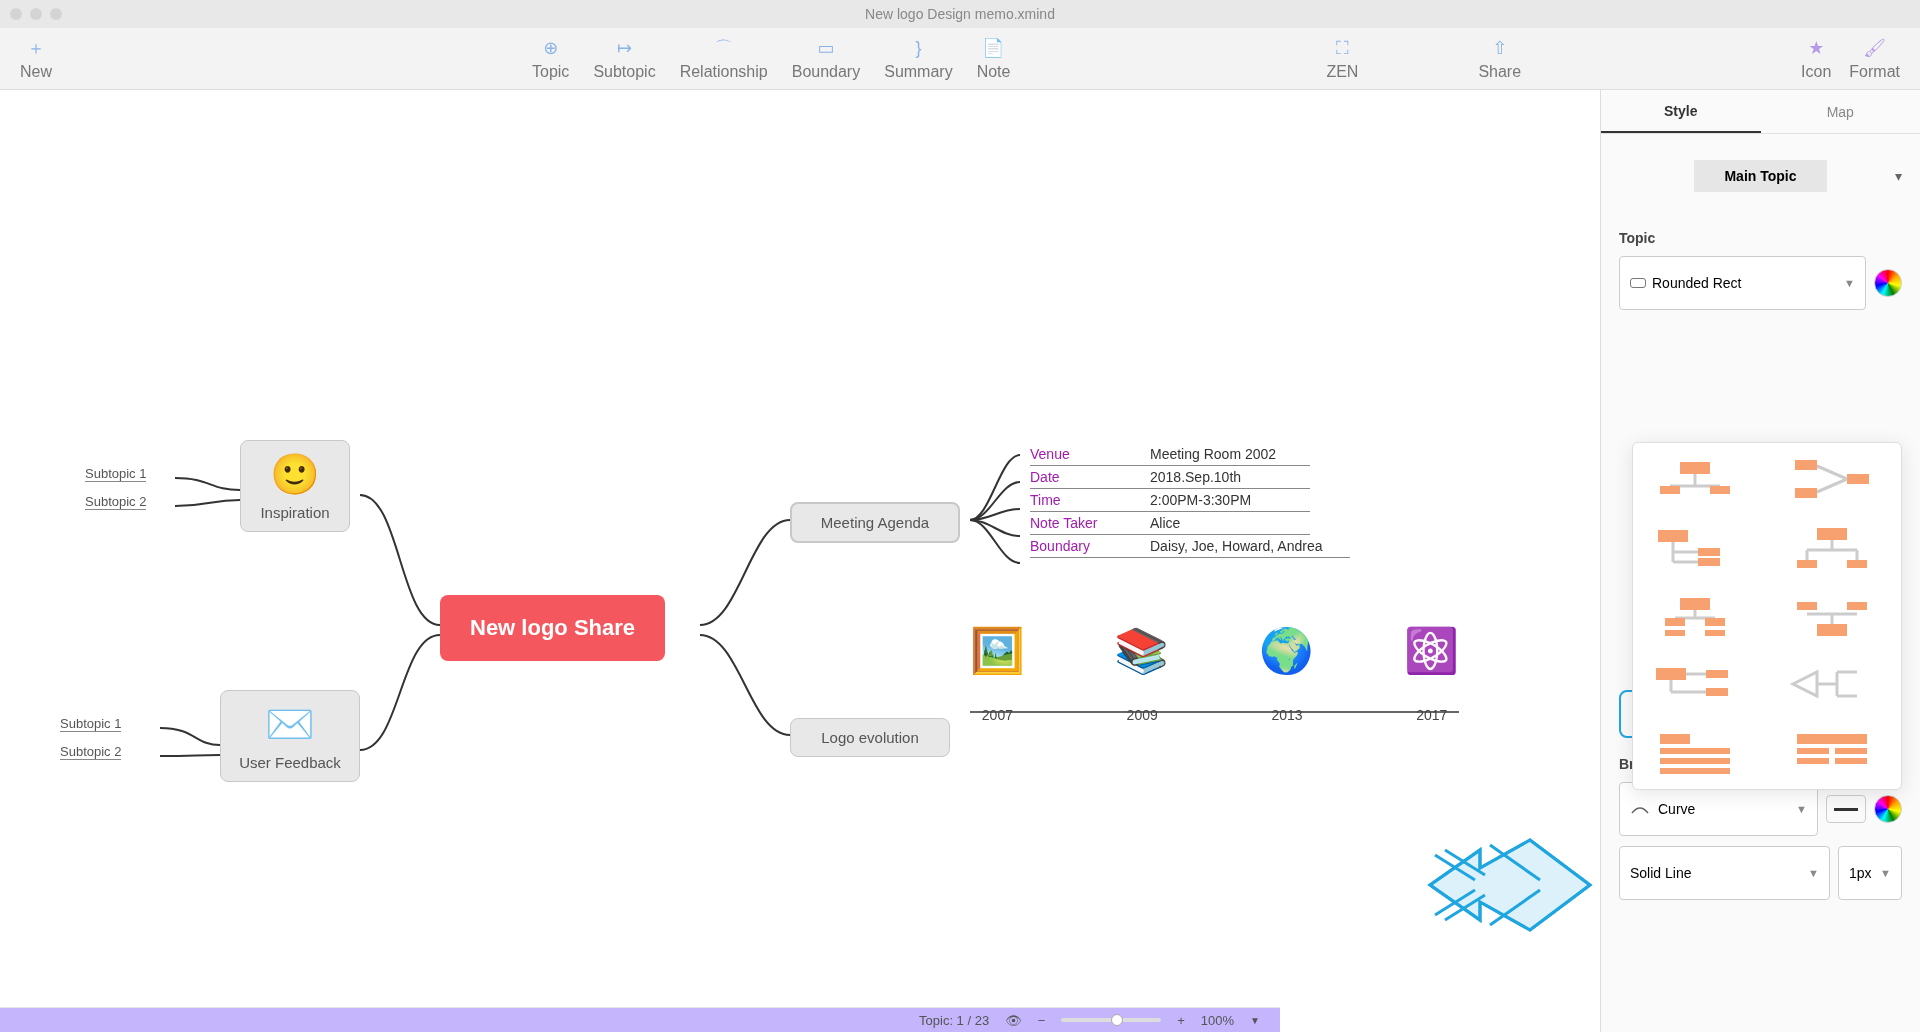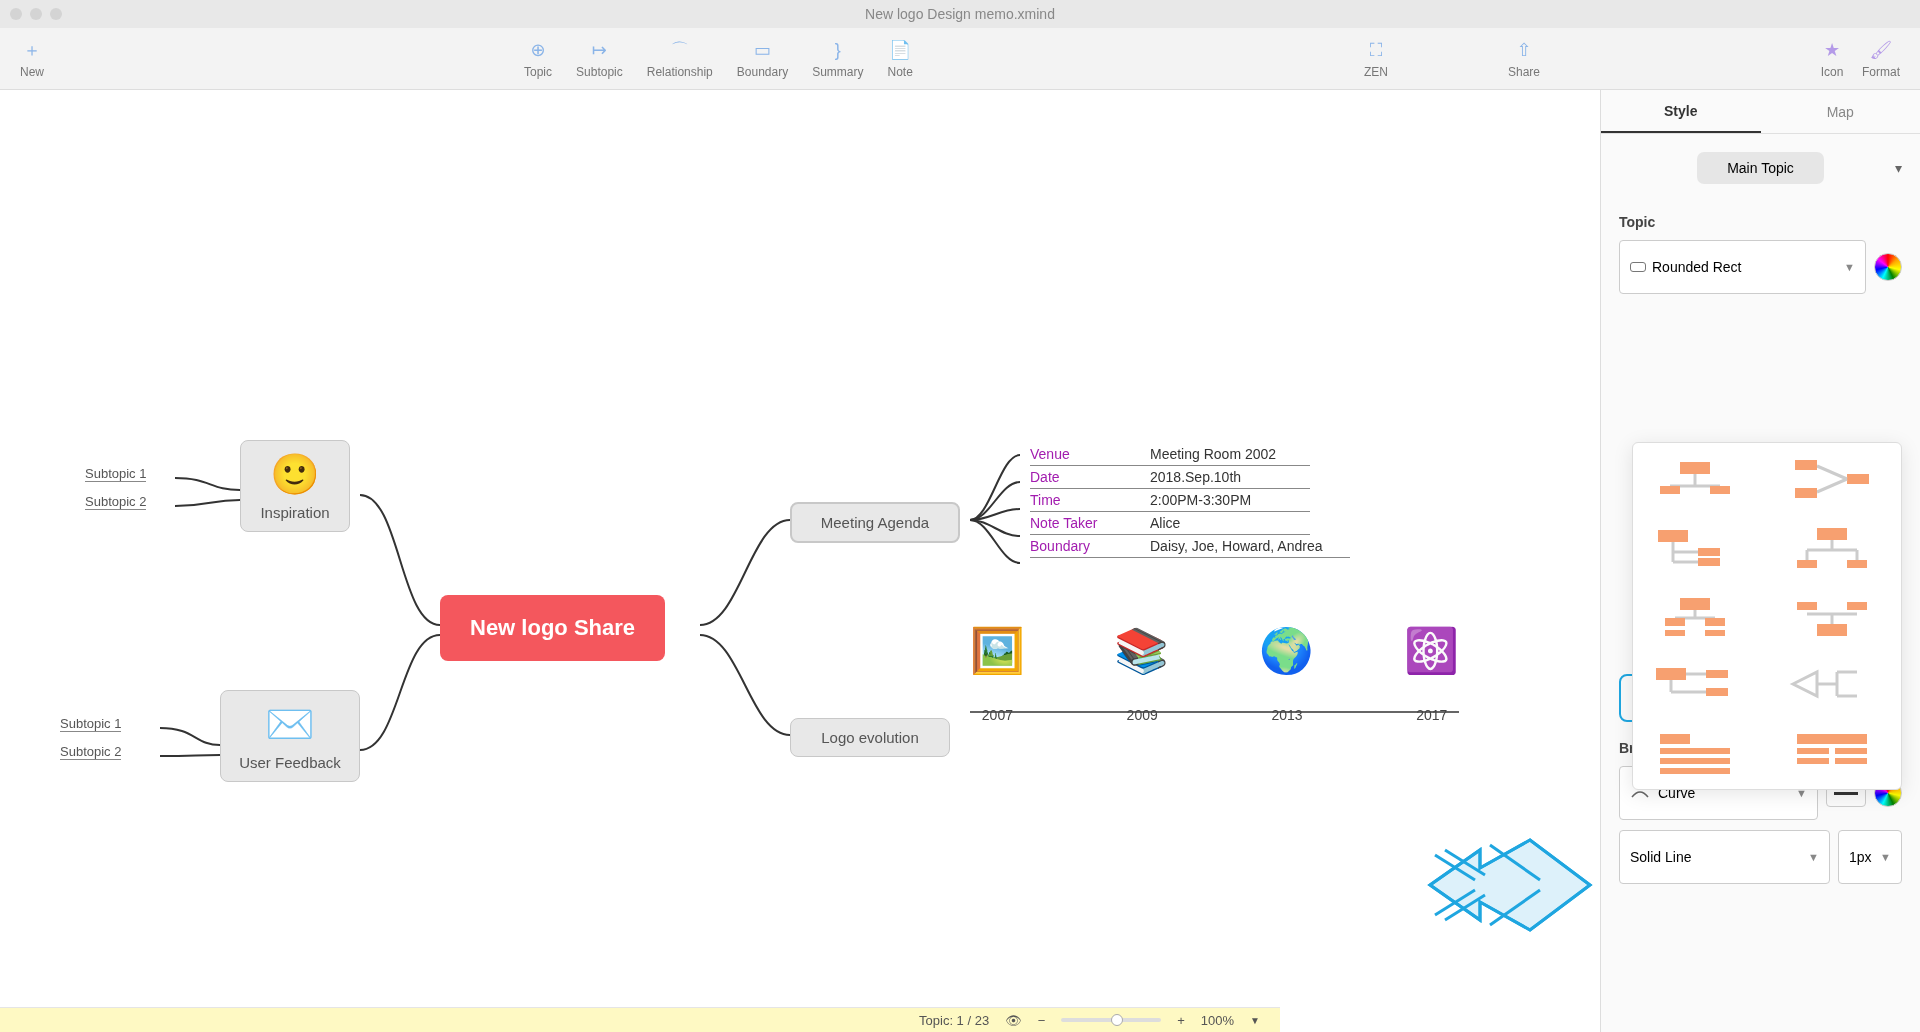--- a/index.html
+++ b/index.html
@@ -12,21 +12,21 @@
 .titlebar-title { position: absolute; left: 50%; transform: translateX(-50%); font-size: 14px; color: #888; }
 
 
 .toolbar { height: 62px; background: #f3f3f3; border-bottom: 1px solid #ddd; display: flex; align-items: center; padding: 0 20px; }
 .tb-left { display: flex; }
 .tb-center { display: flex; gap: 24px; margin-left: 480px; }
 .tb-right1 { display: flex; gap: 120px; margin-left: auto; margin-right: 280px; }
 .tb-right2 { display: flex; gap: 18px; }
 .tb-btn { display: flex; flex-direction: column; align-items: center; gap: 3px; cursor: pointer; }
 .tb-btn .ic { width: 24px; height: 24px; display: flex; align-items: center; justify-content: center; color: #8ab4e8; font-size: 18px; }
-.tb-btn .lbl { font-size: 12px; color: #777; }
+.tb-btn .lbl { font-size: 16px; color: #777; }
 
 
 .main { display: flex; height: calc(1032px - 28px - 62px); }
 .canvas { flex: 1; background: #fff; position: relative; overflow: hidden; }
 
 
 .node { position: absolute; border: 1px solid #c8c8c8; background: #e8e8e8; border-radius: 8px; text-align: center; font-size: 15px; color: #555; padding: 10px 14px; }
 .root { background: #f4575d; color: #fff; border: none; font-size: 22px; font-weight: 600; border-radius: 8px; padding: 20px 30px; }
 .node .nlabel { display: block; }
 .emoji-box { width: 110px; text-align: center; }
@@ -48,21 +48,21 @@
 
 svg.connectors { position: absolute; left: 0; top: 0; width: 100%; height: 100%; pointer-events: none; }
 svg.connectors path { stroke: #333; stroke-width: 2; fill: none; }
 
 
 .panel { width: 320px; background: #fafafa; border-left: 1px solid #ddd; display: flex; flex-direction: column; font-size: 14px; }
 .panel-tabs { display: flex; height: 44px; border-bottom: 1px solid #e0e0e0; }
 .panel-tab { flex: 1; display: flex; align-items: center; justify-content: center; color: #888; cursor: pointer; }
 .panel-tab.active { color: #333; font-weight: 600; border-bottom: 2px solid #333; }
 .panel-body { padding: 18px; overflow: hidden; position: relative; flex: 1; }
-.type-chip { background: #e6e6e6; border-radius: 7px; padding: 8px 30px; display: inline-block; margin: 0 auto; }
+.type-chip { background: #e6e6e6; border-radius: 0; padding: 8px 30px; display: inline-block; margin: 8px auto; font-weight: bold; }
 .type-row { display: flex; justify-content: center; align-items: center; position: relative; margin-bottom: 30px; }
 .type-row .caret { position: absolute; right: 0; color: #666; }
 .sect-h { font-weight: 600; color: #444; margin: 18px 0 10px; }
 .sel { border: 1px solid #ccc; border-radius: 4px; padding: 18px 10px; background: #fff; display: flex; justify-content: space-between; align-items: center; cursor: pointer; }
 .sel .caret { color: #888; font-size: 11px; }
 .row { display: flex; gap: 8px; align-items: center; margin-bottom: 10px; }
 .row .sel { flex: 1; }
 .colorsw { width: 28px; height: 28px; border-radius: 50%; background: conic-gradient(red,orange,yellow,green,cyan,blue,magenta,red); border: 1px solid #ccc; }
 .linesw { width: 40px; height: 28px; border: 1px solid #ccc; border-radius: 4px; display: flex; align-items: center; justify-content: center; }
 
@@ -76,21 +76,21 @@
 
 .struct-field { border: 2px solid #1fa6e0; border-radius: 8px; padding: 10px 14px; display: flex; justify-content: space-between; align-items: center; margin-top: 380px; }
 .struct-thumb { width: 40px; height: 24px; border: 1px solid #ccc; display: flex; align-items: center; justify-content: center; }
 
 
 .arrow-anno { position: absolute; left: 1420px; top: 740px; }
 .arrow-anno svg path { stroke: #1fa6e0; stroke-width: 3; fill: none; }
 .arrow-anno svg .fillarr { fill: #bce4f5; fill-opacity: 0.5; }
 
 
-.status { position: absolute; bottom: 0; left: 0; right: 320px; height: 14px; background: #fef9c3; border-top: 1px solid #e5e5e5; display: flex; align-items: center; justify-content: flex-end; gap: 16px; padding: 12px 20px; font-size: 13px; color: #555; }
+.status { position: absolute; bottom: 0; left: 0; right: 320px; height: 14px; background: #c4b5fd; border-top: 1px solid #e5e5e5; display: flex; align-items: center; justify-content: flex-end; gap: 16px; padding: 12px 20px; font-size: 13px; color: #555; }
 .zoom-slider { width: 100px; height: 4px; background: #ddd; border-radius: 2px; position: relative; }
 .zoom-thumb { position: absolute; left: 50%; top: -4px; width: 12px; height: 12px; background: #fff; border: 1px solid #aaa; border-radius: 50%; }
 </style>
 </head>
 <body>
 
 <div class="titlebar">
   <div class="traffic">
     <span></span>
     <span></span>

